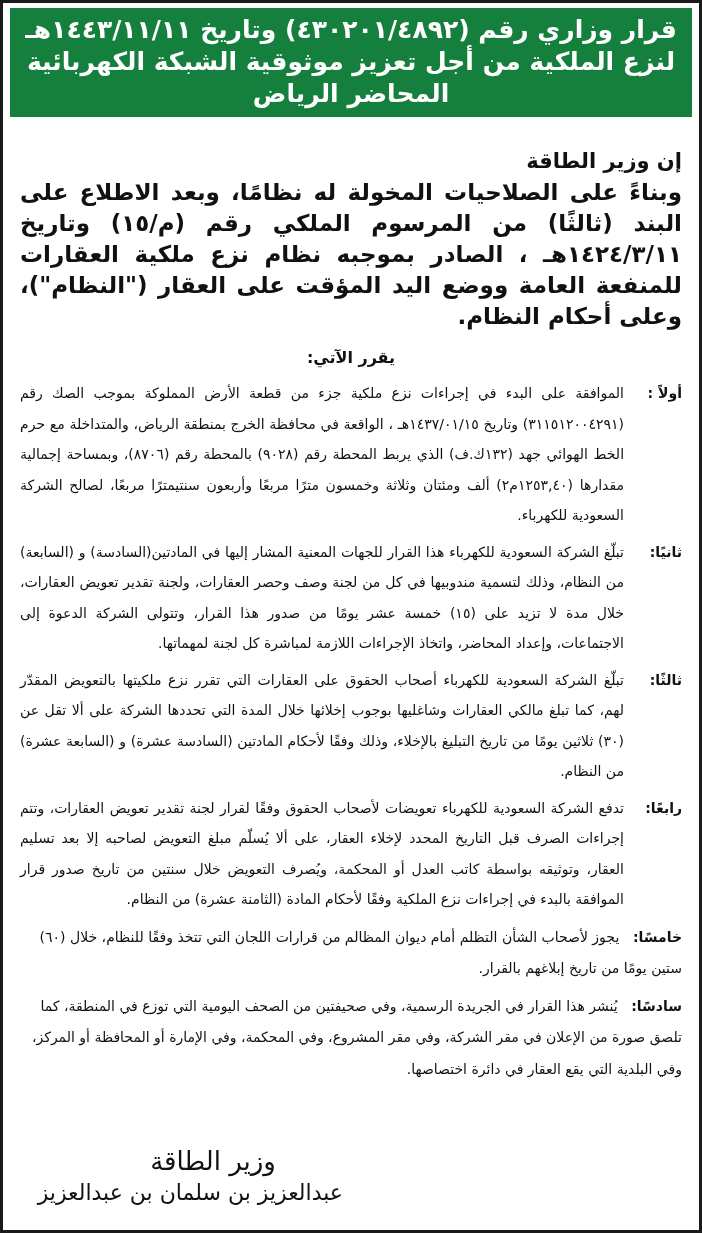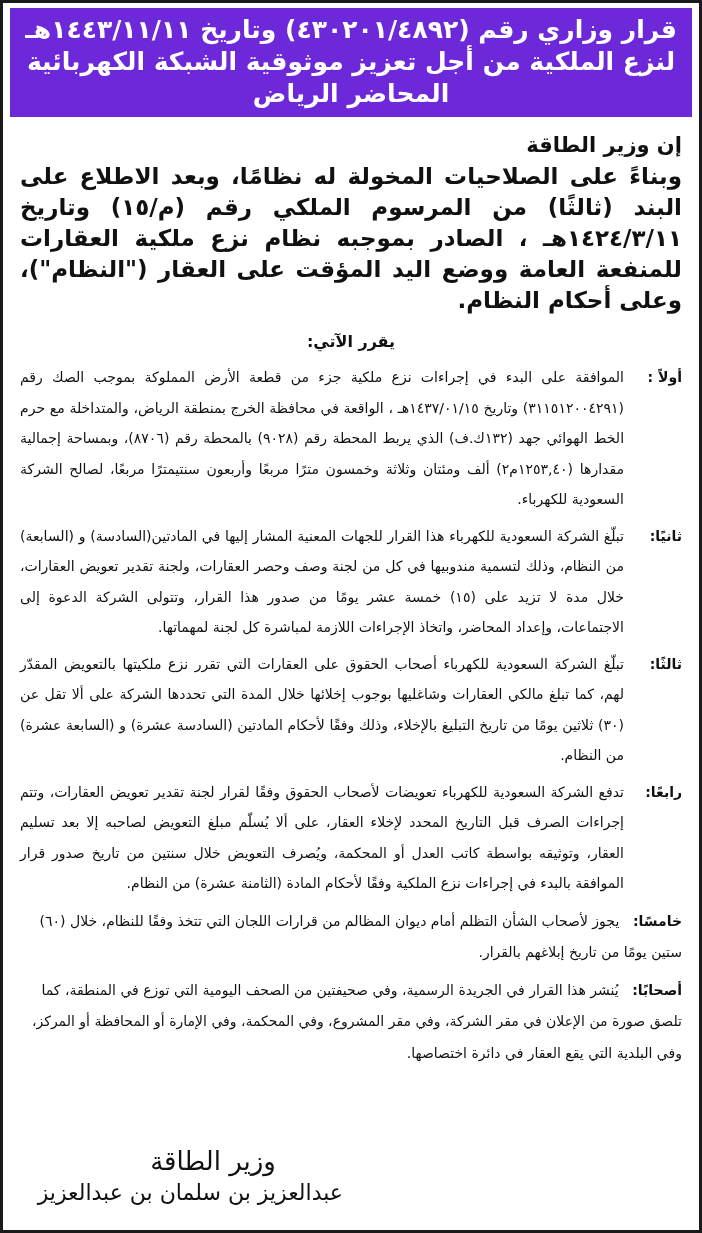--- a/index.html
+++ b/index.html
@@ -20,41 +20,41 @@
       width: 702px;
       height: 1233px;
       border: 3px solid #1a1a1a;
       background: #ffffff;
       padding: 5px 7px 0 7px;
     }
     .header-box {
       box-sizing: border-box;
       width: 100%;
       height: 109px;
-      background: #6d28d9;
+      background: #15803d;
       color: #ffffff;
       text-align: center;
       padding-top: 6px;
     }
     .header-line {
       font-size: 25px;
       font-weight: bold;
       line-height: 32px;
       white-space: nowrap;
     }
     .content {
       padding: 10px 10px 0 10px;
       font-size: 17.5px;
       line-height: 30.5px;
     }
     .intro-title {
       font-size: 21px;
       font-weight: bold;
       line-height: 32px;
-      margin-top: 2px;
+      margin-top: 18px;
     }
     .intro-text {
       font-size: 23px;
       font-weight: bold;
       text-align: justify;
       text-align-last: right;
       line-height: 31px;
     }
     .decides {
       text-align: center;
@@ -138,21 +138,21 @@
     </div>
     <div class="item">
       <div class="item-label">رابعًا:</div>
       <div class="item-text">تدفع الشركة السعودية للكهرباء تعويضات لأصحاب الحقوق وفقًا لقرار لجنة تقدير تعويض العقارات، وتتم إجراءات الصرف قبل التاريخ المحدد لإخلاء العقار، على ألا يُسلّم مبلغ التعويض لصاحبه إلا بعد تسليم العقار، وتوثيقه بواسطة كاتب العدل أو المحكمة، ويُصرف التعويض خلال سنتين من تاريخ صدور قرار الموافقة بالبدء في إجراءات نزع الملكية وفقًا لأحكام المادة (الثامنة عشرة) من النظام.</div>
     </div>
     <div class="item inline">
       <span class="item-label">خامسًا:</span>
       <span class="item-text">يجوز لأصحاب الشأن التظلم أمام ديوان المظالم من قرارات اللجان التي تتخذ وفقًا للنظام، خلال (٦٠) ستين يومًا من تاريخ إبلاغهم بالقرار.</span>
     </div>
     <div class="item inline">
-      <span class="item-label">أصحابًا:</span>
+      <span class="item-label">سادسًا:</span>
       <span class="item-text">يُنشر هذا القرار في الجريدة الرسمية، وفي صحيفتين من الصحف اليومية التي توزع في المنطقة، كما تلصق صورة من الإعلان في مقر الشركة، وفي مقر المشروع، وفي المحكمة، وفي الإمارة أو المحافظة أو المركز، وفي البلدية التي يقع العقار في دائرة اختصاصها.</span>
     </div>
 
   </div>
 
   <div class="sig">
     <div class="sig-title">وزير الطاقة</div>
     <div class="sig-name">عبدالعزيز بن سلمان بن عبدالعزيز</div>
   </div>
 </div>

